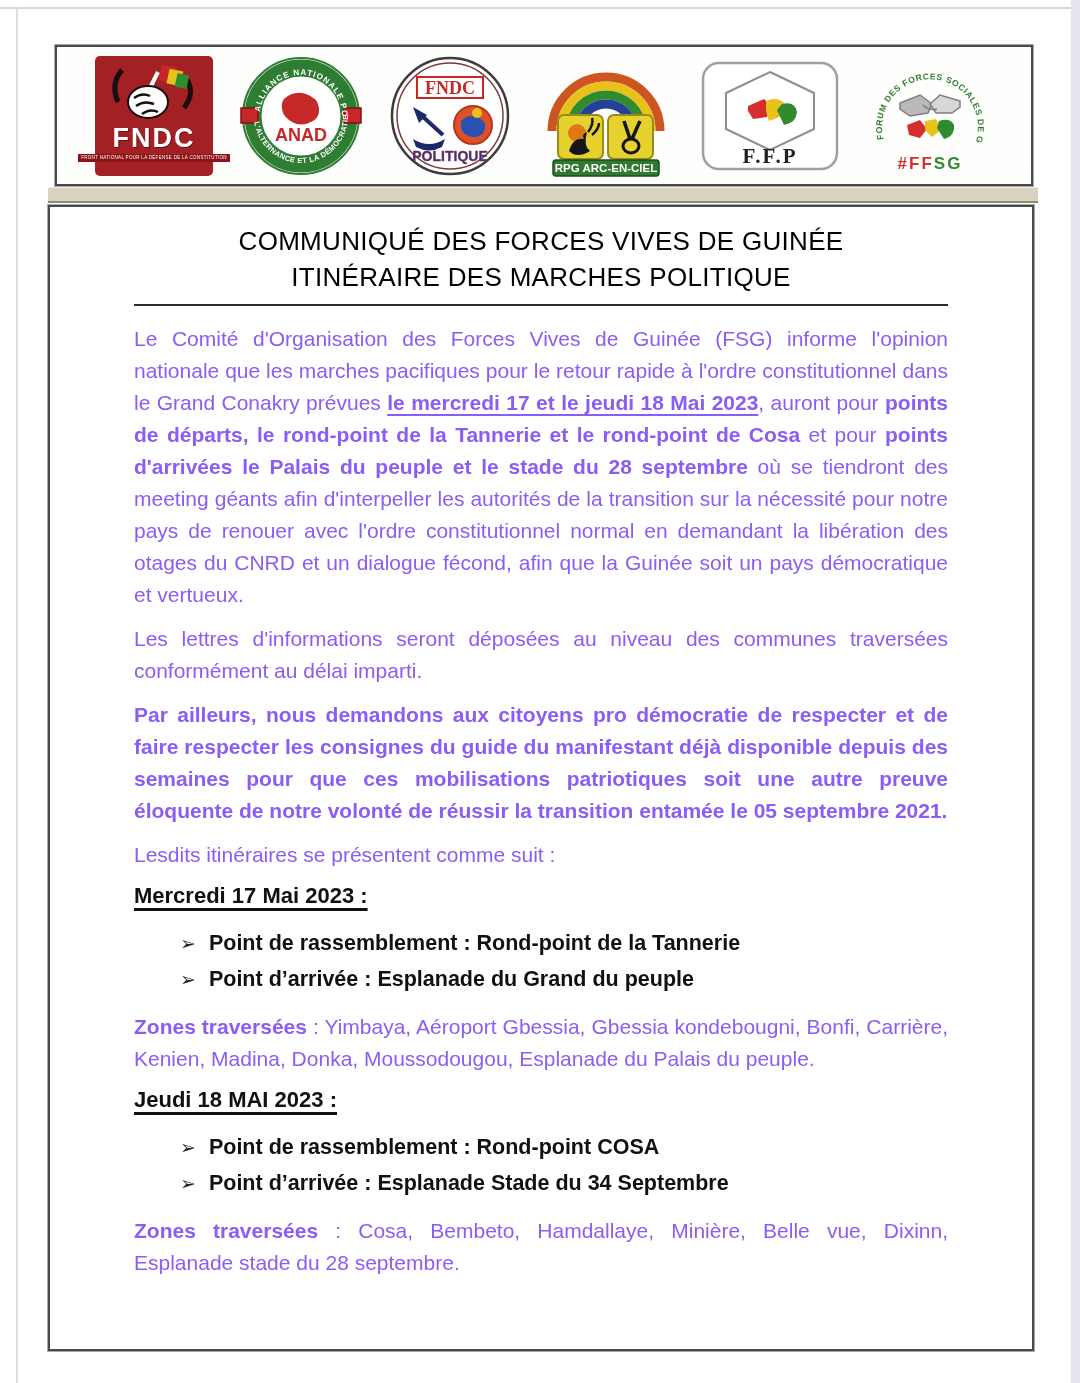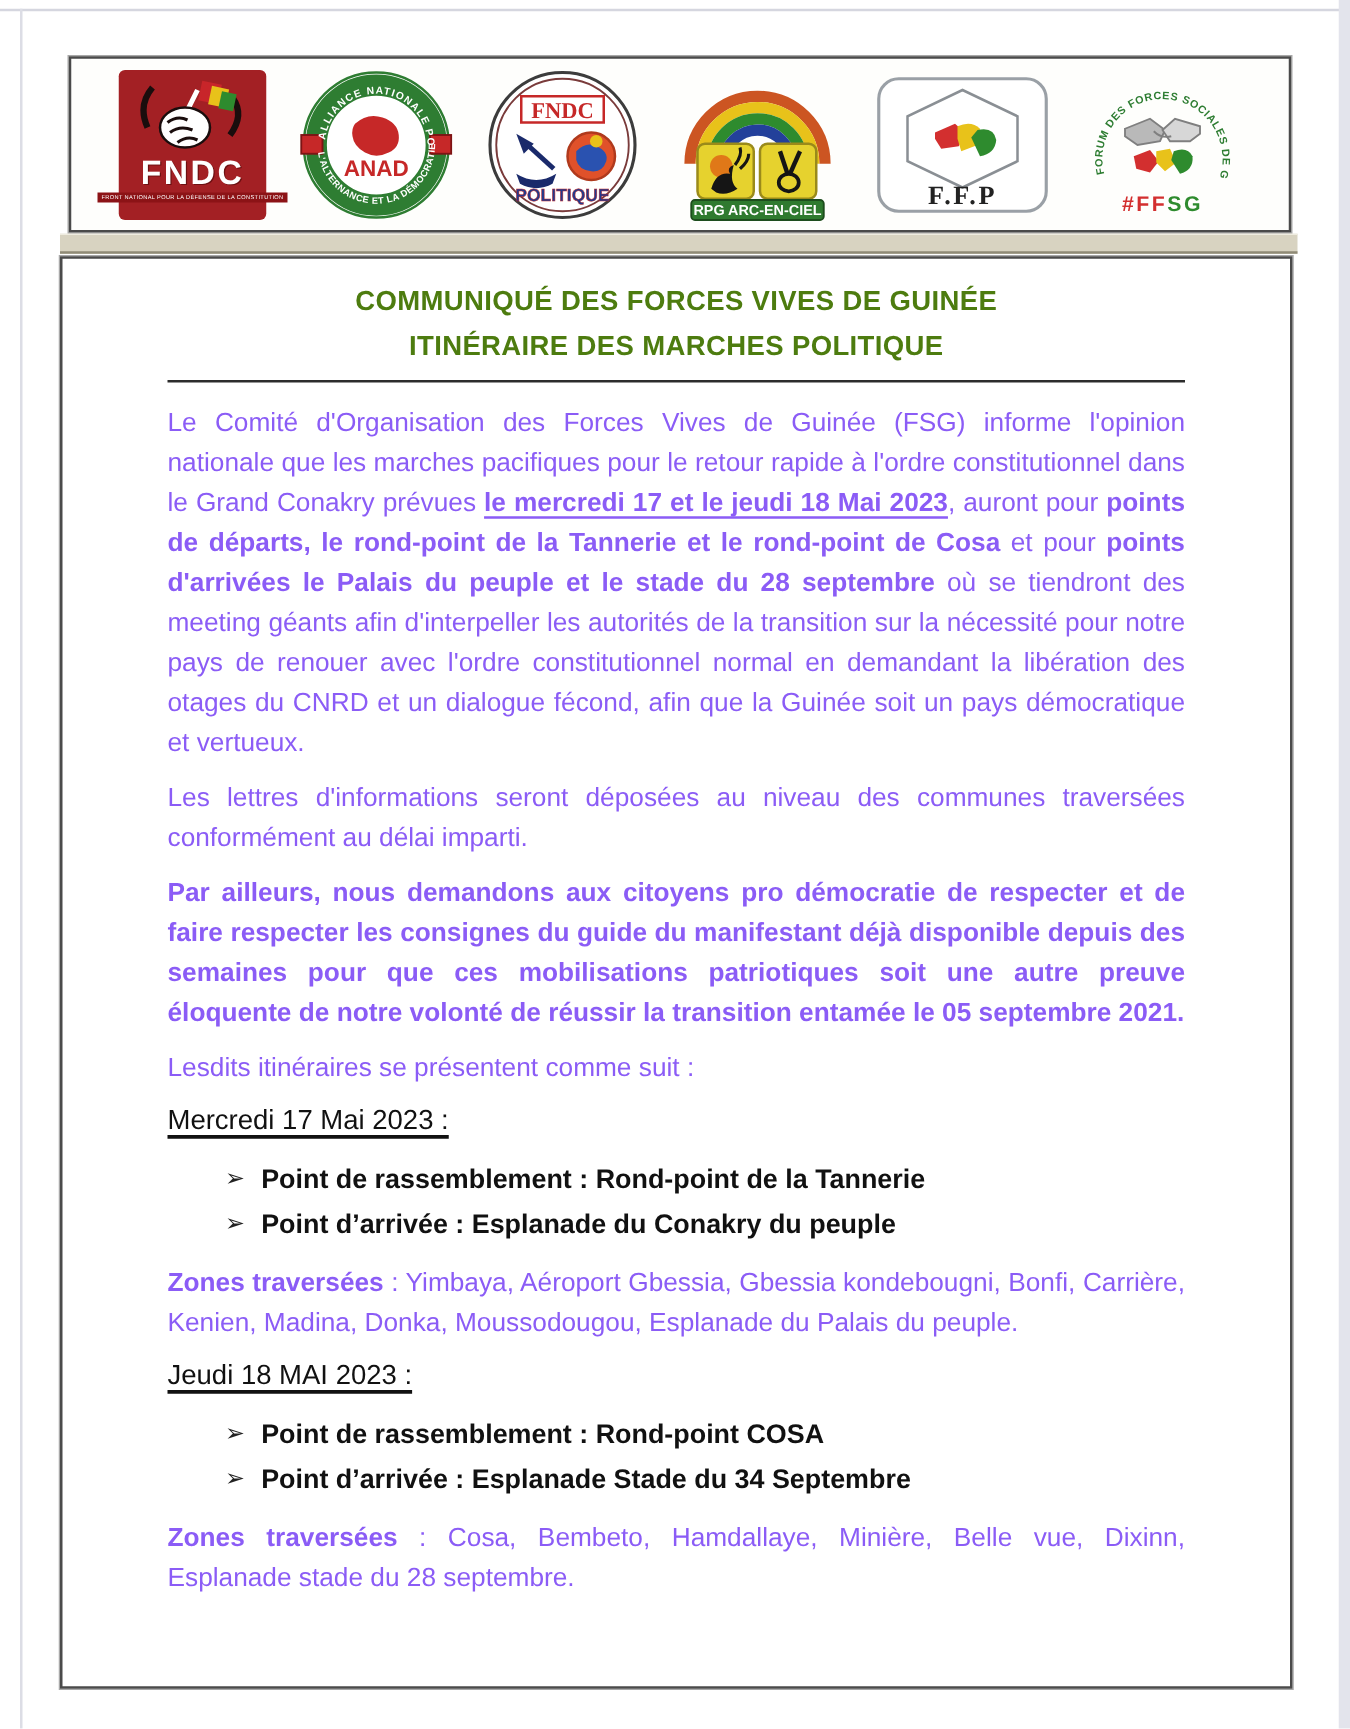--- a/index.html
+++ b/index.html
@@ -33,28 +33,28 @@
   .tan-band { position:absolute; left:48px; top:187px; width:990px; height:16px;
     background:#d8d3c1; border-top:1px solid #efece0; border-bottom:2px solid #8f8a76; }
 
   
   .content-box {
     position:absolute; left:48px; top:205px; width:986px; height:1146px;
     background:#ffffff; border:2px solid #4a4a4a; box-shadow:0 0 0 1px #a8a8a8;
     padding:16px 84px 20px;
   }
   .doc-title { text-align:center; }
-  .doc-title div { color:#4d7c0f; font-weight:700; font-size:22px; line-height:36px; letter-spacing:0.3px; }
+  .doc-title div { color:#000000; font-weight:400; font-size:26px; line-height:36px; letter-spacing:0.3px; }
   .title-rule { border:none; border-top:2px solid #2c2c2c; margin:9px 0 17px; }
 
   p.body-para { font-size:21px; line-height:32px; text-align:justify; color:#8b5cf6; margin:0 0 12px; }
   .seg-b  { font-weight:700; }
   .seg-bu { font-weight:700; text-decoration:underline; text-decoration-thickness:2px; text-underline-offset:4px; }
 
-  .section-heading { font-size:22px; font-weight:400; color:#111;
+  .section-heading { font-size:22px; font-weight:700; color:#111;
     text-decoration:underline; text-decoration-thickness:2.5px; text-underline-offset:5px;
     margin:8px 0 16px; }
 
   ul.points { list-style:none; margin:0 0 14px; padding-left:46px; }
   ul.points li { display:flex; gap:13px; font-size:21.5px; font-weight:700; line-height:36px; color:#111; }
   .arrow-glyph { font-weight:400; font-size:19px; color:#222; transform:translateY(1px); }
 
   
   .ring-text  { font-family:"Liberation Sans", sans-serif; font-weight:bold; }
   .serif-text { font-family:"Liberation Serif", serif; }
@@ -193,21 +193,21 @@
     <p class="body-para">Lesdits itinéraires se présentent comme suit :</p>
 
     <div class="section-heading">Mercredi 17 Mai 2023 :</div>
     <ul class="points">
       <li>
         <span class="arrow-glyph">➢</span>
         <span>Point de rassemblement : Rond-point de la Tannerie</span>
       </li>
       <li>
         <span class="arrow-glyph">➢</span>
-        <span>Point d’arrivée : Esplanade du Conakry du peuple</span>
+        <span>Point d’arrivée : Esplanade du Grand du peuple</span>
       </li>
     </ul>
     <p class="body-para"><span class="seg-b">Zones traversées</span><span> : Yimbaya, Aéroport Gbessia, Gbessia kondebougni, Bonfi, Carrière, Kenien, Madina, Donka, Moussodougou, Esplanade du Palais du peuple.</span></p>
 
     <div class="section-heading">Jeudi 18 MAI 2023 :</div>
     <ul class="points">
       <li>
         <span class="arrow-glyph">➢</span>
         <span>Point de rassemblement : Rond-point COSA</span>
       </li>

